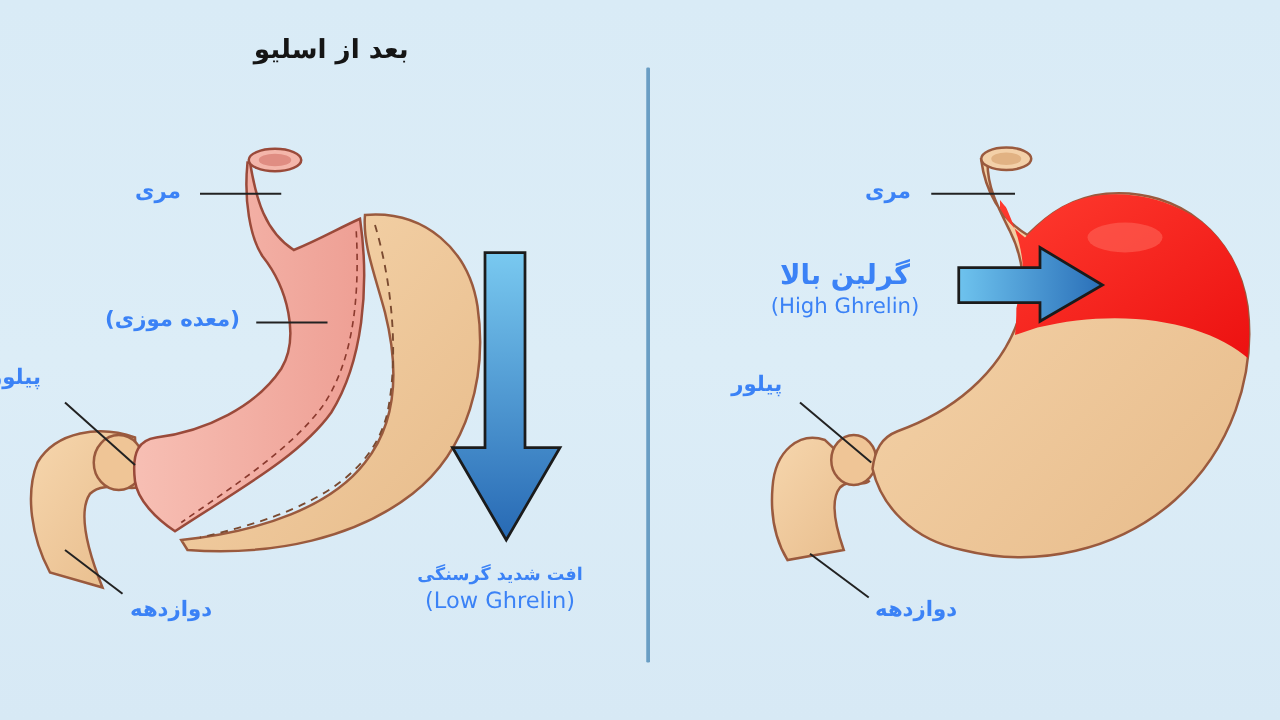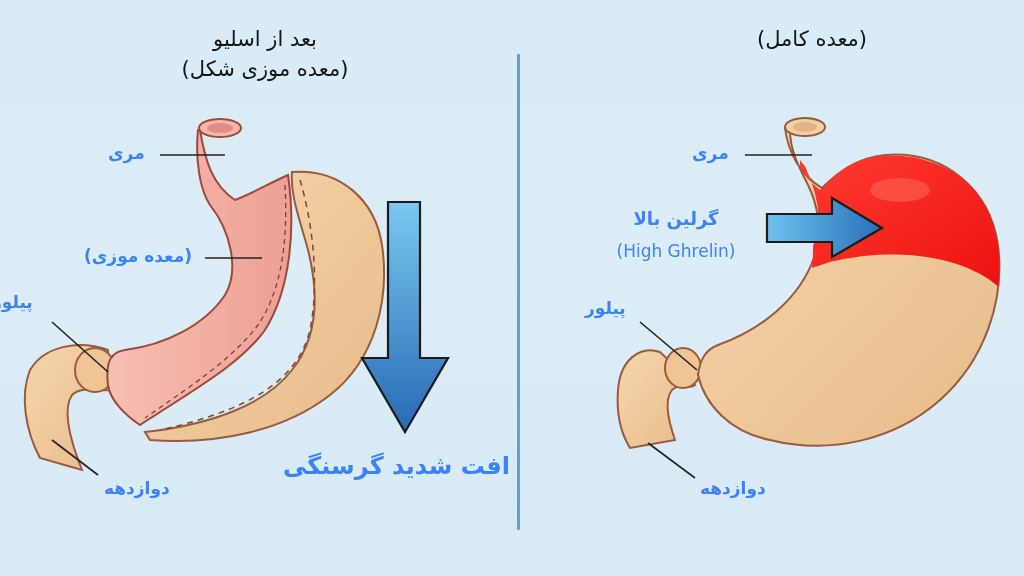--- a/index.html
+++ b/index.html
@@ -3,21 +3,21 @@
 <meta charset="utf-8">
 <style>
   html, body { margin:0; padding:0; }
   body {
     width:1024px; height:576px; overflow:hidden; position:relative;
     background: linear-gradient(180deg, #d9ebf6 0%, #dcedf7 50%, #d7e9f5 100%);
     font-family: "DejaVu Sans", sans-serif;
     color:#1a1a1a;
   }
   .title {
-    position:absolute; text-align:center; font-weight:normal; font-size:21px; line-height:30px;
+    position:absolute; text-align:center; font-weight:bold; font-size:21px; line-height:30px;
     direction:rtl; color:#151515;
   }
   .title-left { left:100px; width:330px; top:24px; }
   .title-right { left:100px; width:400px; top:24px; }
   .divider {
     position:absolute; left:517px; top:54px; width:3px; height:476px; background:#6a9ec4; border-radius:1px;
   }
   .label {
     position:absolute; font-weight:bold; font-size:17px; direction:rtl; white-space:nowrap; color:#3b82f6;
   }
@@ -98,35 +98,34 @@
     <line x1="745" y1="155" x2="812" y2="155" stroke="#222" stroke-width="1.6"></line>
     <line x1="640" y1="322" x2="697" y2="370" stroke="#222" stroke-width="1.6"></line>
     <line x1="648" y1="443" x2="695" y2="478" stroke="#222" stroke-width="1.6"></line>
 
     <path d="M 767 214 L 832 214 L 832 198 L 882 228 L 832 257 L 832 242 L 767 242 Z" fill="url(#arrowRight)" stroke="#1b1b1b" stroke-width="2.2"></path>
   </g>
 </svg>
 
 <div class="title title-left">
   <div>بعد از اسلیو</div>
-  <div>(معده موزی شکل)</div>
 </div>
 
 <div class="title title-right" style="left:612px;">
-  <div>(معده کامل)</div>
 </div>
 
 <div class="label" style="left:108px; top:143px;">مری</div>
 <div class="label" style="left:84px; top:246px;">(معده موزی)</div>
 <div class="label" style="left:-8px; top:292px;">پیلور</div>
 <div class="label" style="left:104px; top:478px;">دوازدهه</div>
 
 <div class="caption" style="left:290px; top:452px; width:220px;">
-  <div class="label" style="position:static; font-size:24px;">افت شدید گرسنگی</div>
+  <div class="label" style="position:static; font-size:14px;">افت شدید گرسنگی</div>
+  <div class="label label-en" style="position:static; font-size:18px; margin-top:2px;">(Low Ghrelin)</div>
 </div>
 
 <div class="label" style="left:692px; top:143px;">مری</div>
 <div class="caption" style="left:586px; top:208px; width:180px;">
-  <div class="label" style="position:static; font-size:18px;">گرلین بالا</div>
-  <div class="label label-en" style="position:static; font-size:17px; margin-top:12px;">(High Ghrelin)</div>
+  <div class="label" style="position:static; font-size:22px;">گرلین بالا</div>
+  <div class="label label-en" style="position:static; font-size:17px; margin-top:2px;">(High Ghrelin)</div>
 </div>
 <div class="label" style="left:585px; top:298px;">پیلور</div>
 <div class="label" style="left:700px; top:478px;">دوازدهه</div>
 
 </body></html>

